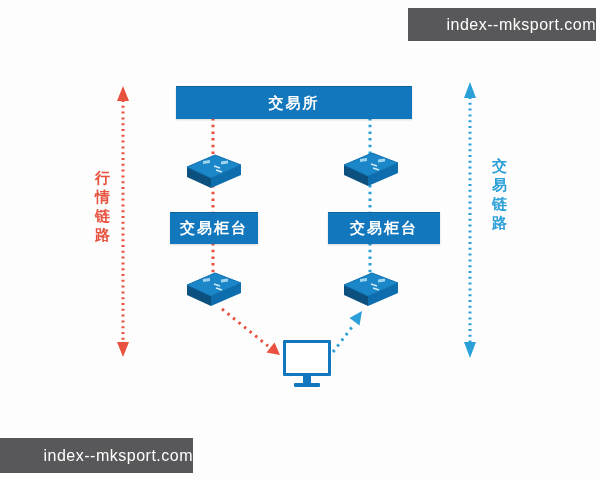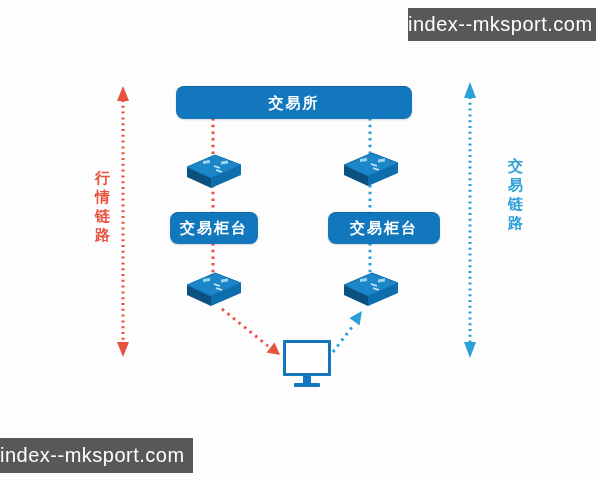--- a/index.html
+++ b/index.html
@@ -3,33 +3,32 @@
 <meta charset="utf-8">
 <style>
   html,body{margin:0;padding:0;background:#fff;}
   .stage{
     position:relative;width:600px;height:480px;background:#fdfdfd;overflow:hidden;
     font-family:"Liberation Sans","DejaVu Sans",sans-serif;
   }
   
   .banner{
     position:absolute;background:var(--banner-gray,#58585a);color:#fff;
-    display:flex;align-items:center;justify-content:flex-start;
-    font-size:20px;letter-spacing:.5px;
+    display:flex;align-items:center;justify-content:flex-end;
+    font-size:16px;letter-spacing:.5px;
   }
   .banner-top{top:8px;right:4px;width:188px;height:33px;}
   .banner-bottom{left:0;top:438px;width:193px;height:35px;}
   
   .node-box{
     position:absolute;background:var(--box-blue,#1277bd);color:#fff;
     display:flex;align-items:center;justify-content:center;
     font-size:15px;font-weight:bold;letter-spacing:2px;
     border-top:1px solid #0d639c;
     box-shadow:0 1px 2px rgba(0,0,0,.15);
-    border-radius:8px;
   }
   .box-exchange{left:176px;top:86px;width:236px;height:32px;}
   .box-market{left:170px;top:212px;width:88px;height:31px;}
   .box-trade{left:328px;top:212px;width:112px;height:31px;}
   
   .wires{position:absolute;left:0;top:0;z-index:1;}
   .node-box{z-index:3;}
   .switch{position:absolute;width:64px;height:44px;z-index:2;}
   .sw1{left:181px;top:150px;}
   .sw2{left:338px;top:148px;}
@@ -46,21 +45,21 @@
   .client-label{
     position:absolute;left:257px;top:392px;width:100px;text-align:center;
     font-size:15px;font-weight:bold;color:#262626;letter-spacing:1px;z-index:3;
   }
   
   .vlabel{
     position:absolute;width:17px;font-size:15px;font-weight:bold;
     word-break:break-all;line-height:19px;text-align:center;z-index:3;letter-spacing:0;
   }
   .vlabel-market{left:94px;top:168px;color:var(--red-link,#e8523f);}
-  .vlabel-trade{left:491px;top:156px;color:var(--blue-link,#2b9fd8);margin-left:16px;}
+  .vlabel-trade{left:491px;top:156px;color:var(--blue-link,#2b9fd8);}
 </style>
 </head>
 <body>
 
 <div class="stage" style="--box-blue: #1277bd; --red-link: #e8523f; --blue-link: #2b9fd8; --banner-gray: #58585a;">
 
   <svg class="wires" width="600" height="480" viewBox="0 0 600 480">
 
     <g>
       <line x1="123" y1="100" x2="123" y2="343" stroke="#e8523f" stroke-width="3" stroke-dasharray="2 3.8"></line>

